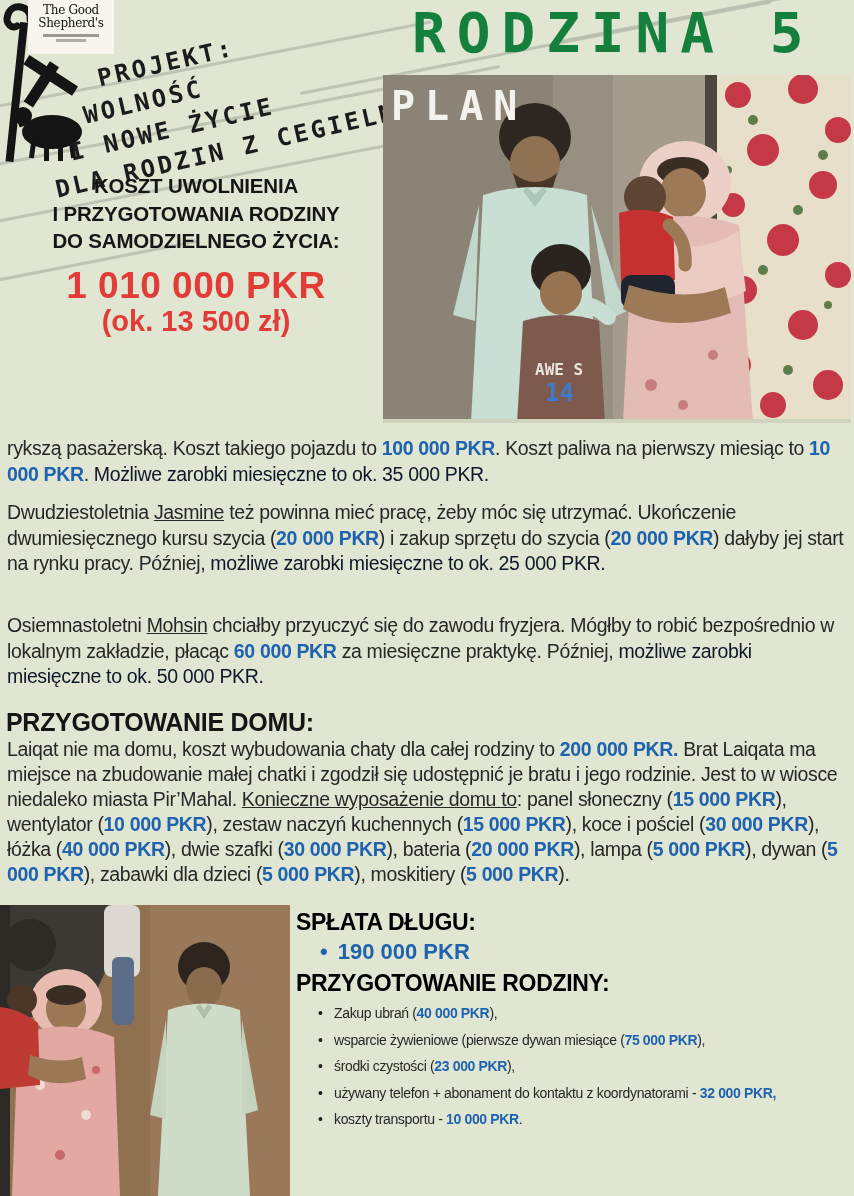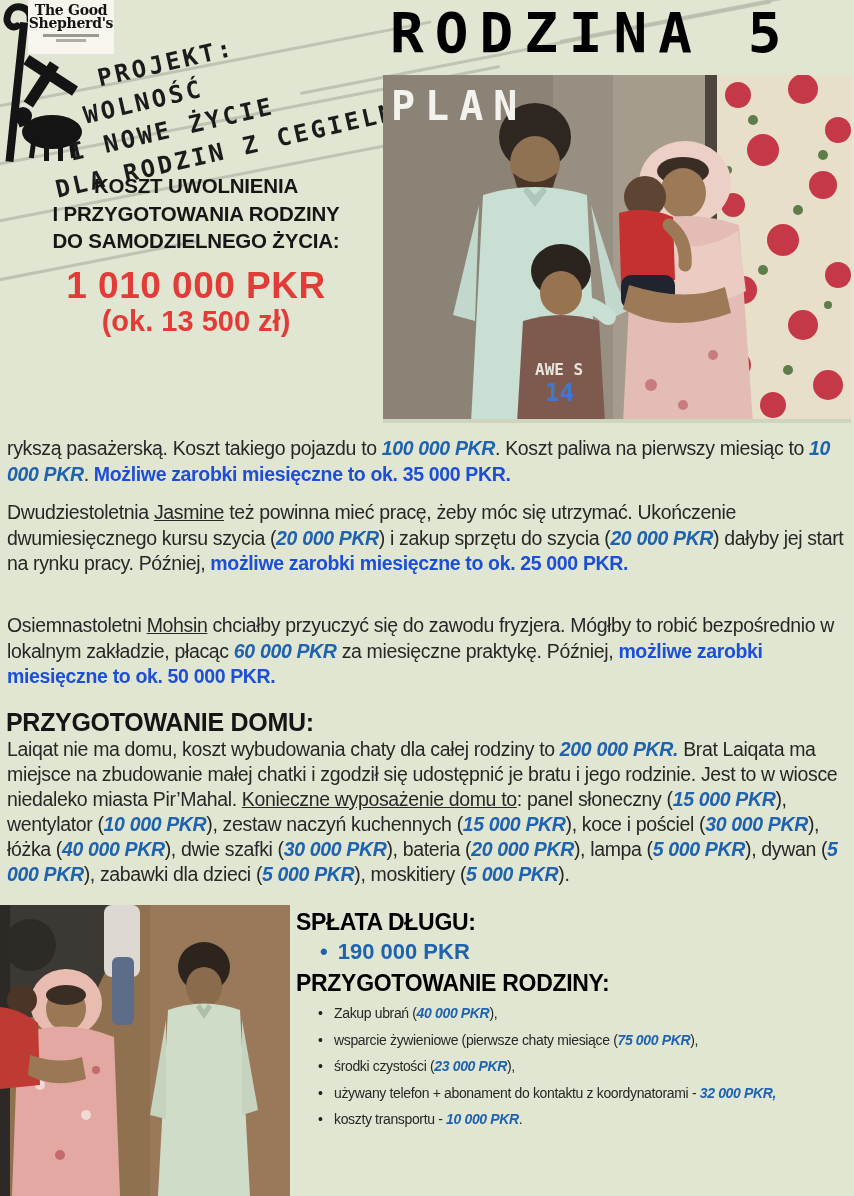--- a/index.html
+++ b/index.html
@@ -7,50 +7,50 @@
   .page{
     position:relative;width:854px;height:1196px;background:#e0e6d1;
     font-family:"Liberation Sans",sans-serif;color:#222;overflow:hidden;
   }
   
   .pline{position:absolute;height:3px;background:#b7bcae;transform:rotate(-11deg);transform-origin:left center;border-radius:2px;opacity:.85;}
   
   .logo-art{position:absolute;left:0;top:0;width:120px;height:170px;}
   .logo-box{position:absolute;left:28px;top:0;width:86px;height:54px;background:#f7f5ee;
     display:flex;flex-direction:column;align-items:center;padding-top:4px;box-sizing:border-box;}
-  .logo-title{font-family:"DejaVu Serif",serif;font-weight:bold;font-size:14px;line-height:13px;color:#141414;text-align:center;letter-spacing:-.3px;}
+  .logo-title{font-family:"DejaVu Serif",serif;font-weight:normal;font-size:12px;line-height:13px;color:#141414;text-align:center;letter-spacing:-.3px;}
   .logo-sub{width:56px;height:3px;background:#9a9a94;margin-top:4px;}
   .logo-sub2{width:30px;height:3px;background:#adada6;margin-top:2px;}
   
   .banner{position:absolute;left:30px;top:78px;transform:rotate(-13deg);transform-origin:left top;
     font-family:"DejaVu Sans Mono",monospace;font-weight:bold;color:#1b1b1b;font-size:24px;line-height:33px;letter-spacing:3px;white-space:nowrap;}
   .banner .l1{margin-left:66px;}
   .banner .l2{margin-left:44px;}
   .banner .l3{margin-left:22px;}
   .banner .l4{margin-left:0;}
   
-  .big-title{position:absolute;left:390px;top:0px;font-family:"DejaVu Sans Mono",monospace;
-    font-weight:bold;font-size:56px;letter-spacing:11px;color:#000000;white-space:nowrap;}
+  .big-title{position:absolute;left:412px;top:0px;font-family:"DejaVu Sans Mono",monospace;
+    font-weight:bold;font-size:56px;letter-spacing:11px;color:#15803d;white-space:nowrap;}
   
   .photo-top{position:absolute;left:383px;top:75px;width:468px;height:348px;z-index:5;}
   .photo-top svg,.photo-bottom svg{display:block;}
   .plan-label{position:absolute;left:8px;top:8px;font-family:"DejaVu Sans Mono",monospace;
     font-weight:bold;font-size:40px;letter-spacing:10px;color:#f4f2ec;}
   .photo-bottom{position:absolute;left:0;top:905px;width:290px;height:291px;z-index:6;}
   
   .cost{position:absolute;left:26px;top:172px;width:340px;text-align:center;z-index:2;}
   .cost-line{font-weight:bold;font-size:20.5px;line-height:27.5px;color:#161616;letter-spacing:-.2px;}
   .cost-amount{margin-top:12px;font-weight:bold;font-size:37px;line-height:38px;color:#e23c38;letter-spacing:.5px;}
   .cost-pln{font-weight:bold;font-size:29px;line-height:32px;color:#e23c38;}
   
   .h-big{position:absolute;left:6px;font-weight:bold;font-size:25px;line-height:29px;color:#151515;letter-spacing:-.3px;}
   .para{position:absolute;left:7px;width:842px;font-size:19.5px;line-height:25.5px;letter-spacing:-.35px;color:#272727;z-index:1;}
   .lead{position:absolute;left:7px;top:408px;font-size:19.5px;letter-spacing:-.35px;color:#272727;}
-  .blue{color:#1e62b0;font-weight:bold;font-style:italic;}
-  .green{color:#1d4ed8;font-weight:bold;}
+  .blue{color:#1e62b0;font-weight:bold;}
+  .green{color:#0f172a;font-weight:normal;}
   .u{text-decoration:underline;}
   
   .bottom-right{position:absolute;left:296px;top:908px;width:552px;z-index:2;}
   .br-h{font-weight:bold;font-size:23px;line-height:28px;color:#000000;letter-spacing:-.3px;}
   .debt-amount{font-size:22px;font-weight:bold;color:#1e62b0;margin:3px 0 4px 24px;}
   .debt-amount .dot{color:#1e62b0;margin-right:10px;}
   ul.fam{list-style:none;margin:4px 0 0 0;padding:0 0 0 22px;}
   ul.fam li{position:relative;font-size:14px;line-height:25.5px;letter-spacing:-.35px;color:#272727;padding-left:16px;margin-bottom:1px;}
   ul.fam li::before{content:"•";position:absolute;left:0;top:0;color:#222;}
 </style>
@@ -221,20 +221,20 @@
   </div>
 
   <div class="bottom-right">
     <div class="br-h">SPŁATA DŁUGU:</div>
     <div class="debt-amount">
       <span class="dot">•</span><span>190 000 PKR</span>
     </div>
     <div class="br-h">PRZYGOTOWANIE RODZINY:</div>
     <ul class="fam">
       <li><span>Zakup ubrań (</span><span class="blue">40 000 PKR</span><span>),</span></li>
-      <li><span>wsparcie żywieniowe (pierwsze chaty miesiące (</span><span class="blue">75 000 PKR</span><span>),</span></li>
+      <li><span>wsparcie żywieniowe (pierwsze dywan miesiące (</span><span class="blue">75 000 PKR</span><span>),</span></li>
       <li><span>środki czystości (</span><span class="blue">23 000 PKR</span><span>),</span></li>
       <li><span>używany telefon + abonament do kontaktu z koordynatorami  - </span><span class="blue">32 000 PKR,</span></li>
       <li><span>koszty transportu - </span><span class="blue">10 000 PKR</span><span>.</span></li>
     </ul>
   </div>
 
 </div>
 
 </body></html>

